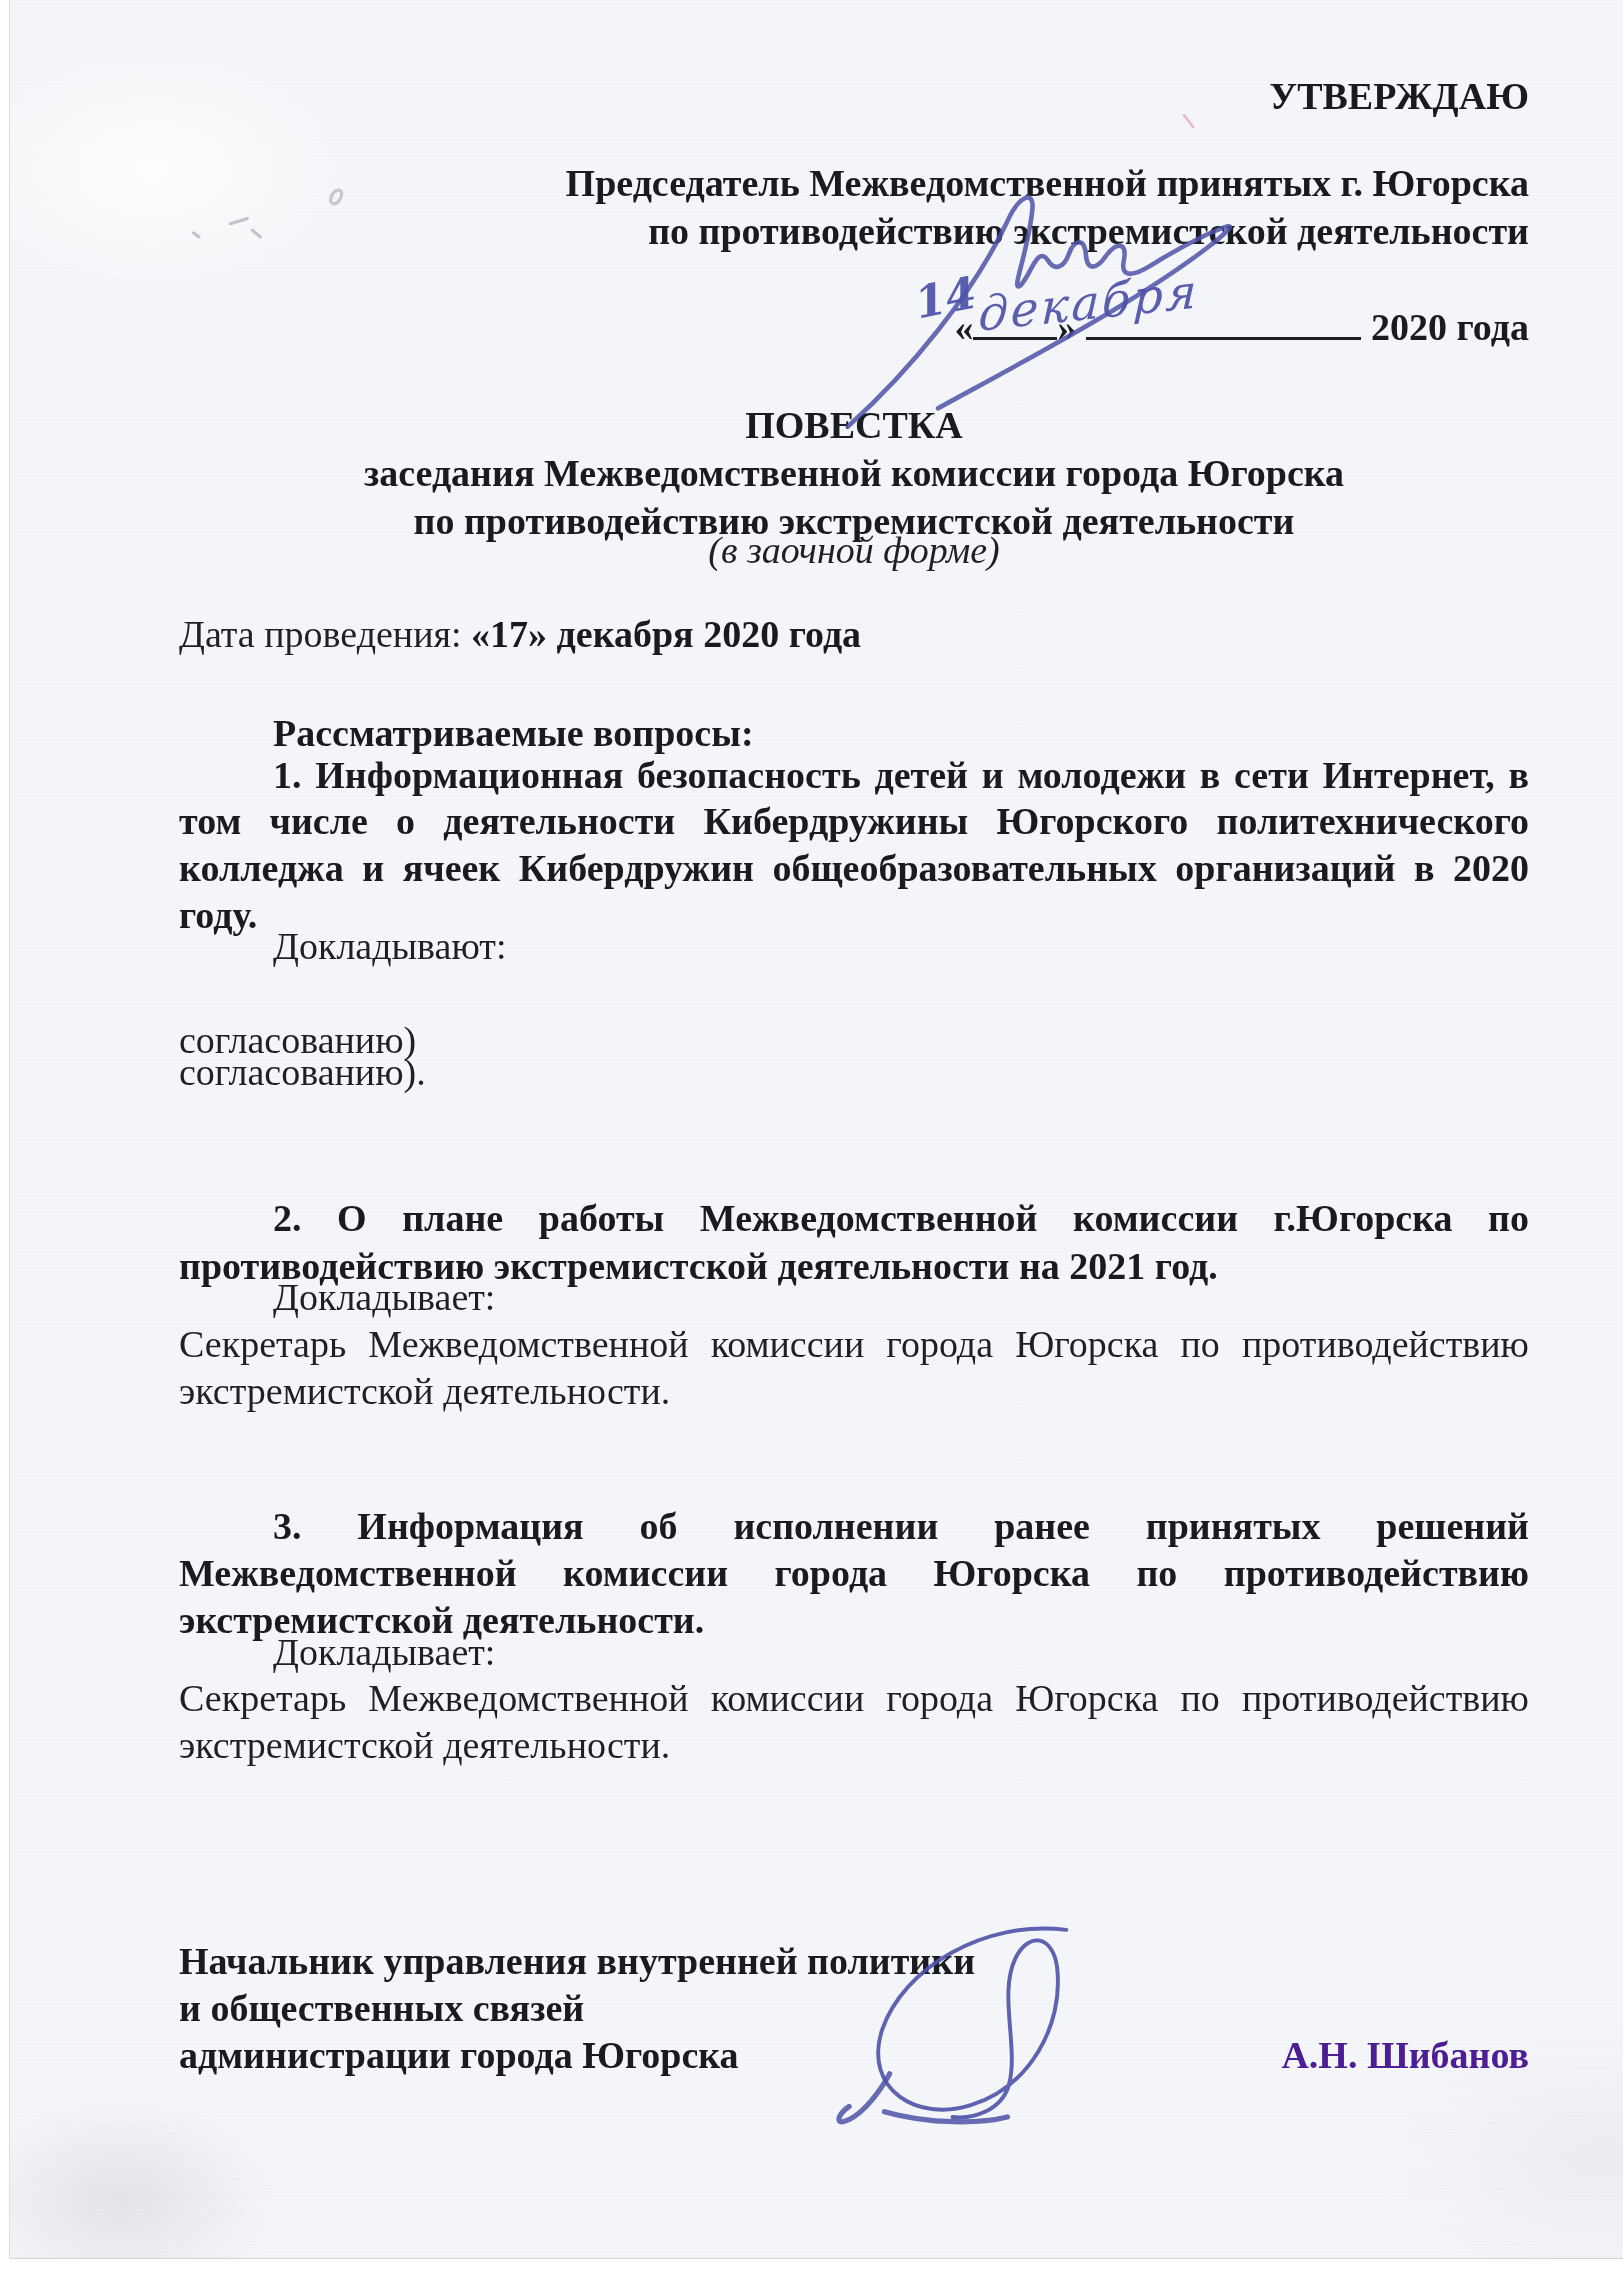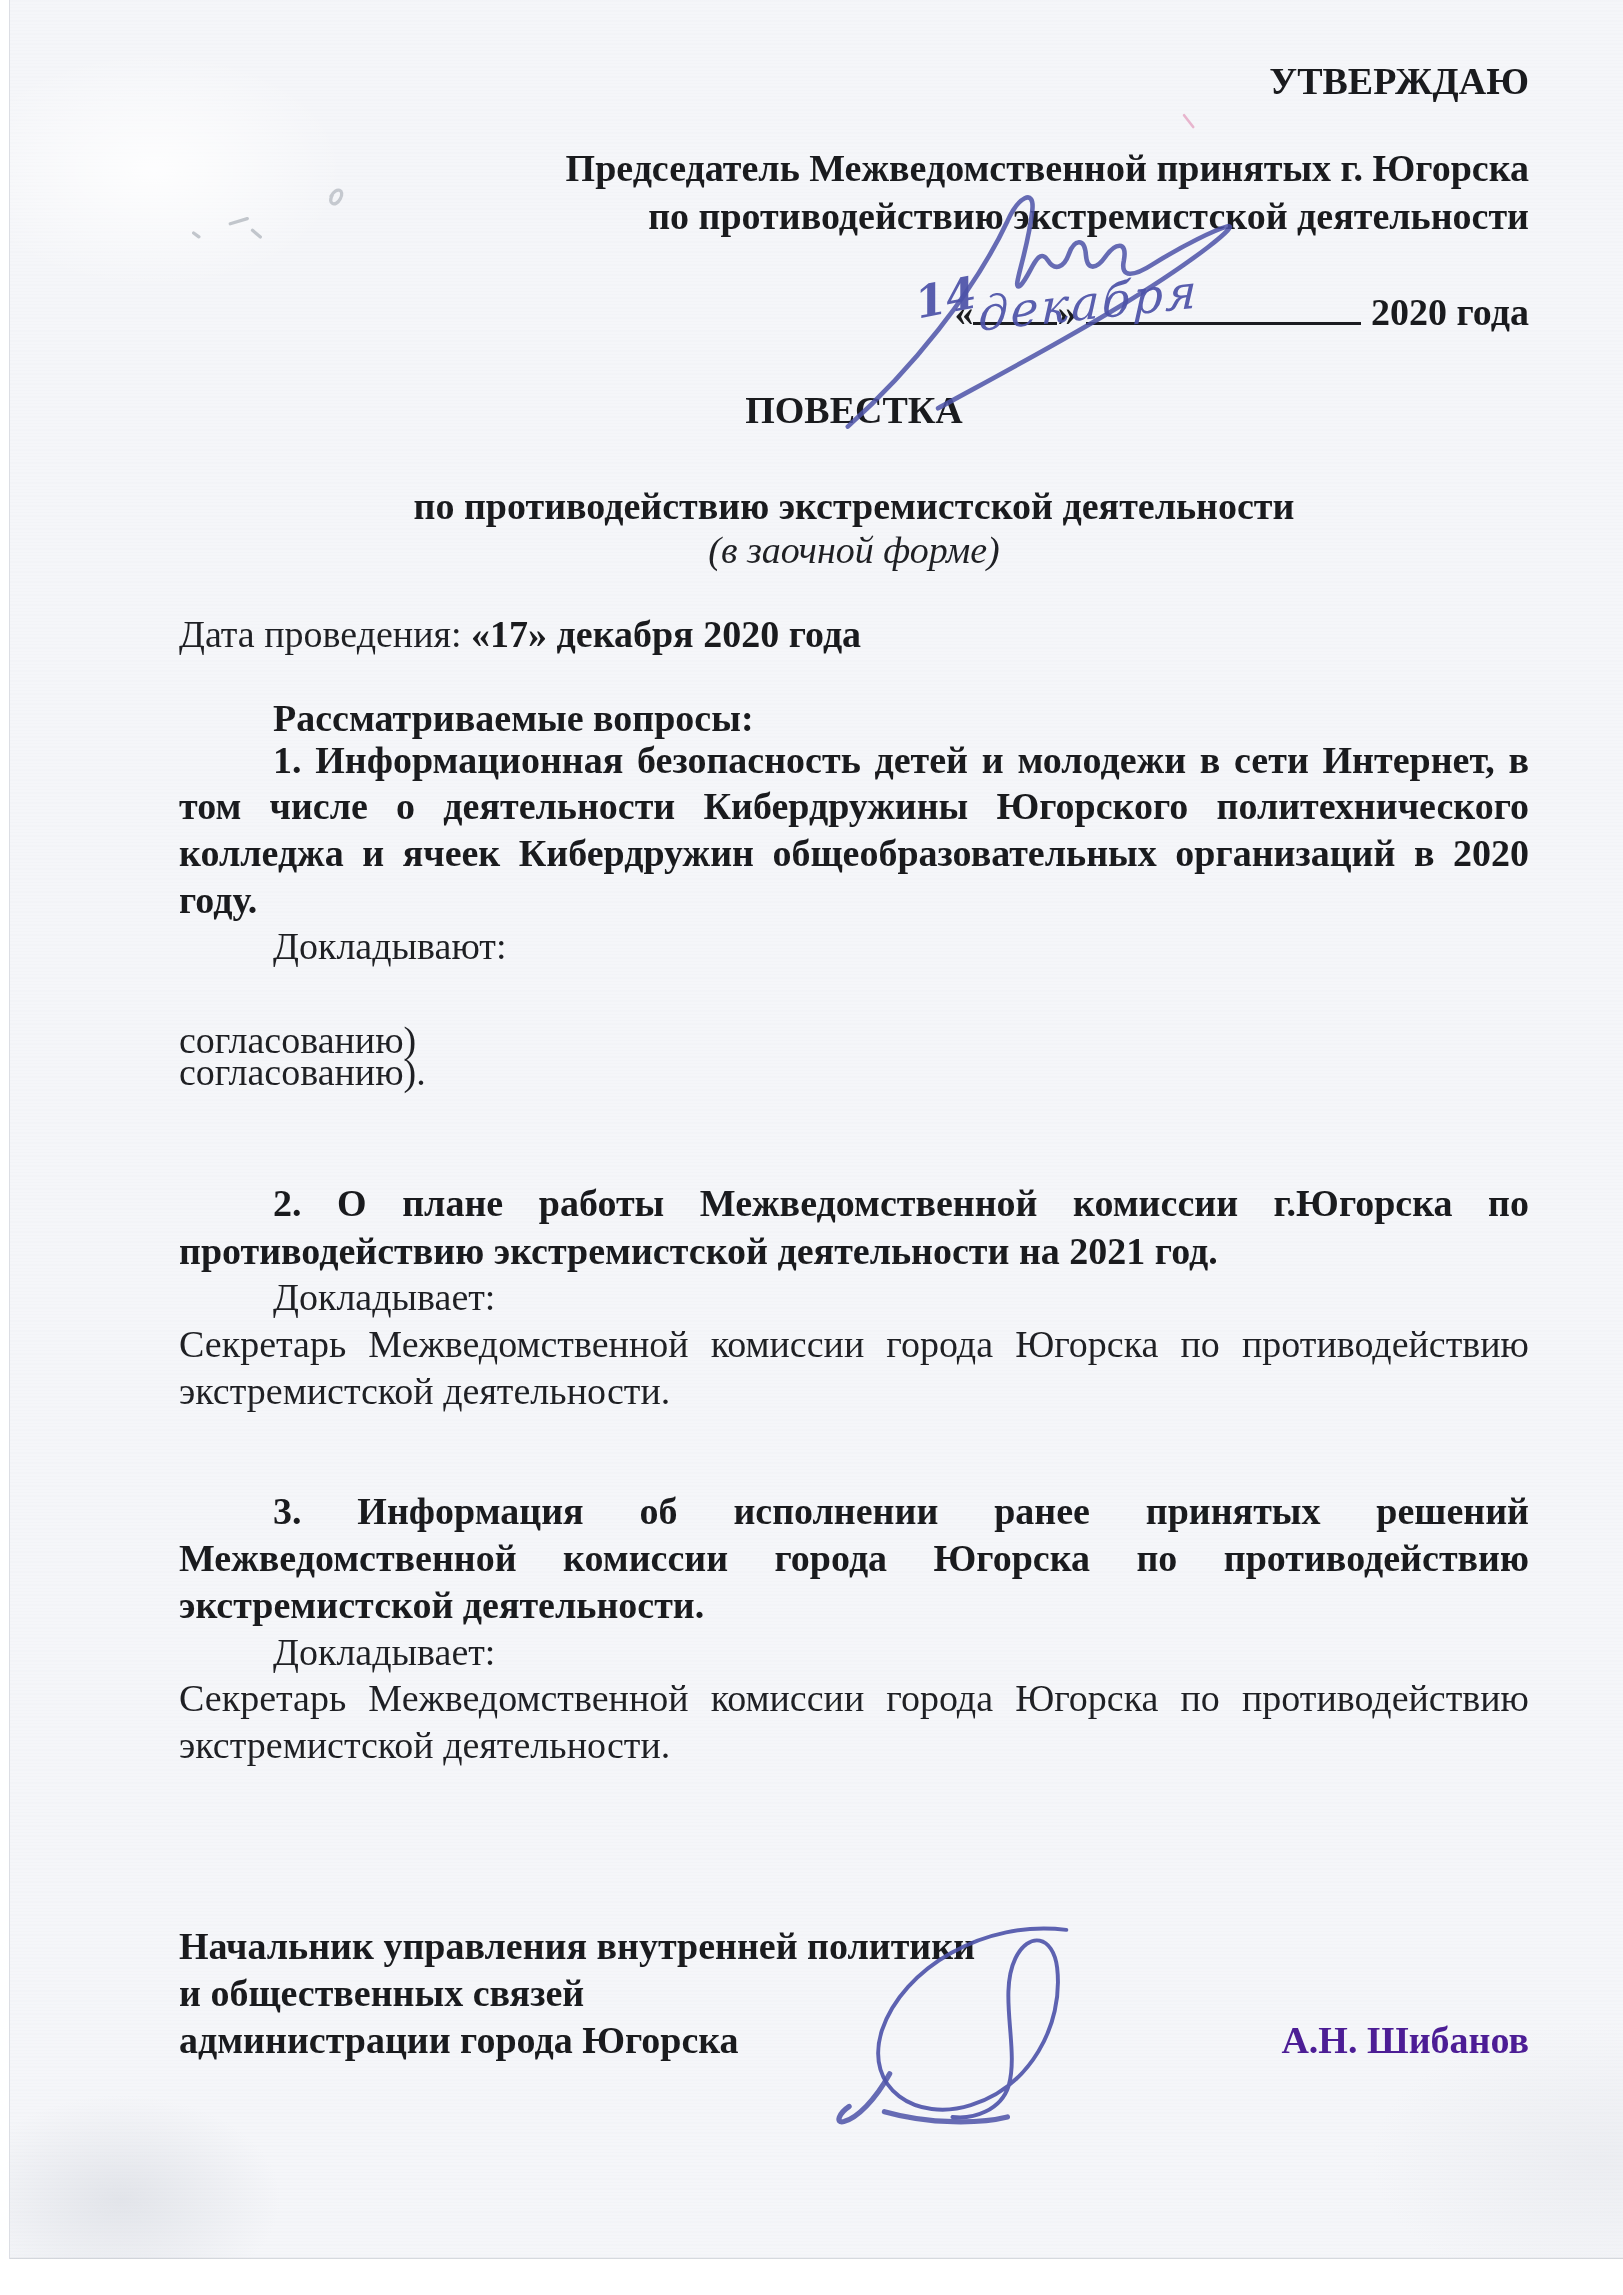--- a/index.html
+++ b/index.html
@@ -30,21 +30,21 @@
     left: 179px; top: 0;
     width: 1350px; height: 2295px;
   }
   .ln {
     position: absolute;
     left: 0; width: 100%;
     font-size: 38px;
     line-height: 47px;
     white-space: nowrap;
   }
-  .b   { font-weight: bold; color: #1a1b1e; }
+  .b   { font-weight: bold; color: #1a1b1e; margin-top: 15px; }
   .it  { font-style: italic; }
   .ctr { text-align: center; }
   .rgt { text-align: right; }
   .ind { padding-left: 94px; box-sizing: border-box; }
   .j   { text-align: justify; text-align-last: justify; }
   .faded { color: #4c1d95; }
   .slot {
     display: inline-block;
     border-bottom: 3.3px solid #1d1e22;
     height: 34px;
@@ -76,20 +76,21 @@
   <div class="paper"></div>
 
   <div class="content">
 
     <div class="ln rgt b" style="top:58px">УТВЕРЖДАЮ</div>
     <div class="ln rgt b" style="top:145px">Председатель Межведомственной  принятых г. Югорска</div>
     <div class="ln rgt b" style="top:193px">по противодействию экстремистской деятельности</div>
     <div class="ln rgt b" style="top:288px"><span>«</span><span class="slot slot-day"></span><span>»</span><span class="slot slot-month"></span><span>2020 года</span></div>
 
     <div class="ln ctr b" style="top:387px">ПОВЕСТКА</div>
+    <div class="ln ctr b" style="top:435px">заседания Межведомственной  комиссии города Югорска</div>
     <div class="ln ctr b" style="top:483px">по противодействию экстремистской деятельности</div>
     <div class="ln ctr it" style="top:527px">(в заочной форме)</div>
 
     <div class="ln" style="top:611px"><span>Дата проведения: </span><span class="b">«17» декабря 2020 года</span></div>
 
     <div class="ln ind b" style="top:695px">Рассматриваемые вопросы:</div>
 
     <div class="ln ind b j" style="top:737px">1. Информационная безопасность детей и молодежи в сети Интернет, в</div>
     <div class="ln b j" style="top:783px">том числе о деятельности Кибердружины Югорского политехнического</div>
     <div class="ln b j" style="top:830px">колледжа и ячеек Кибердружин общеобразовательных организаций в 2020</div>

